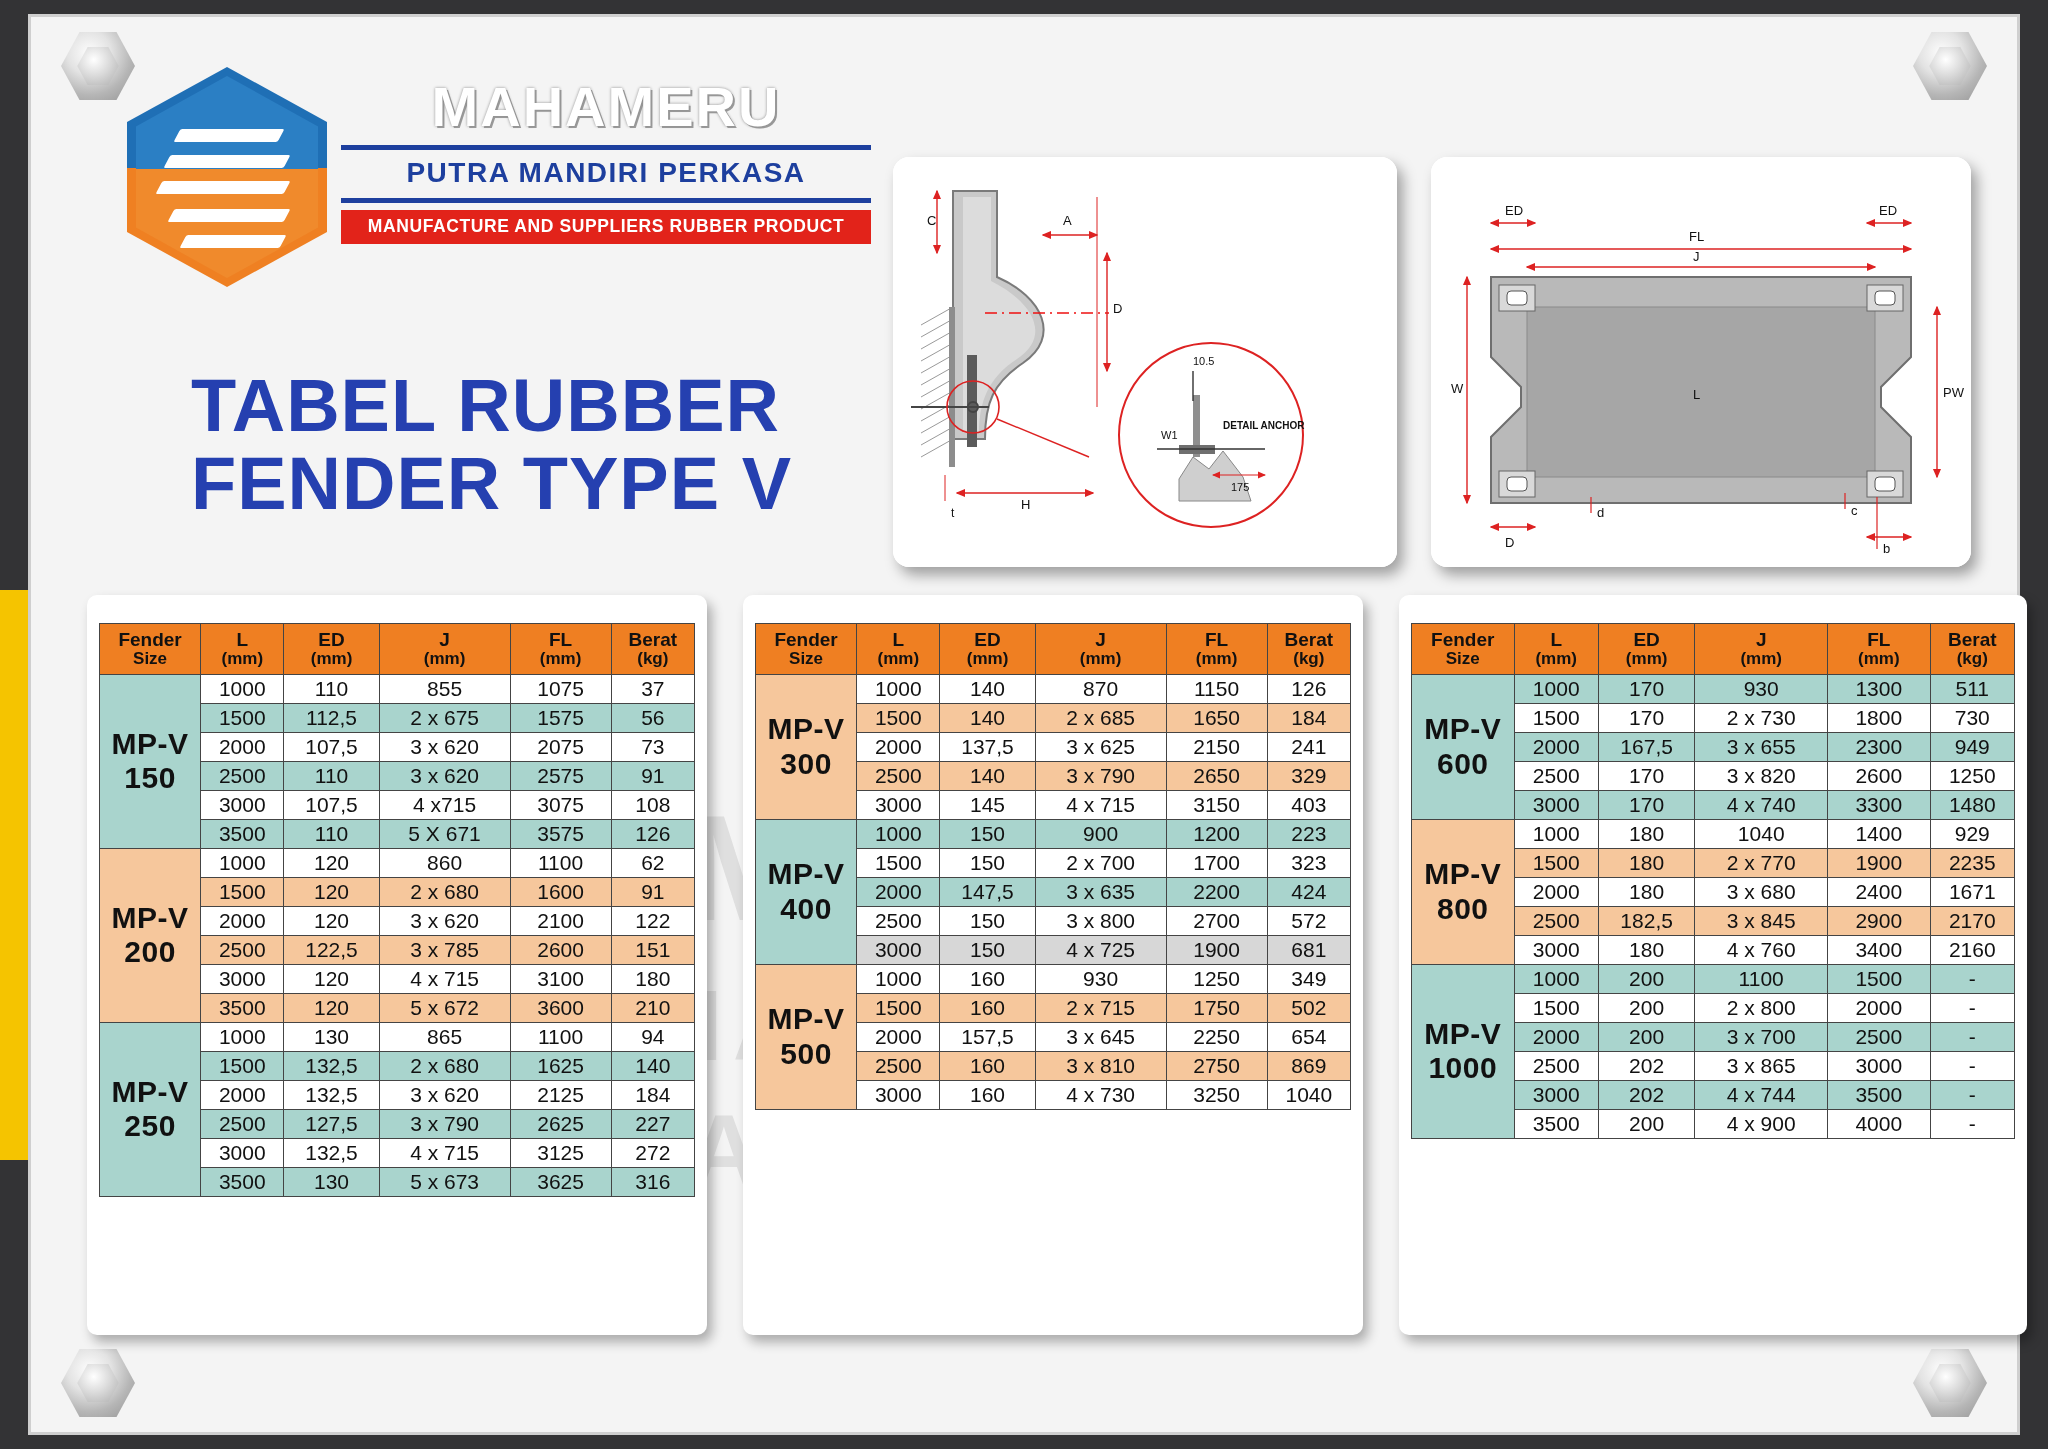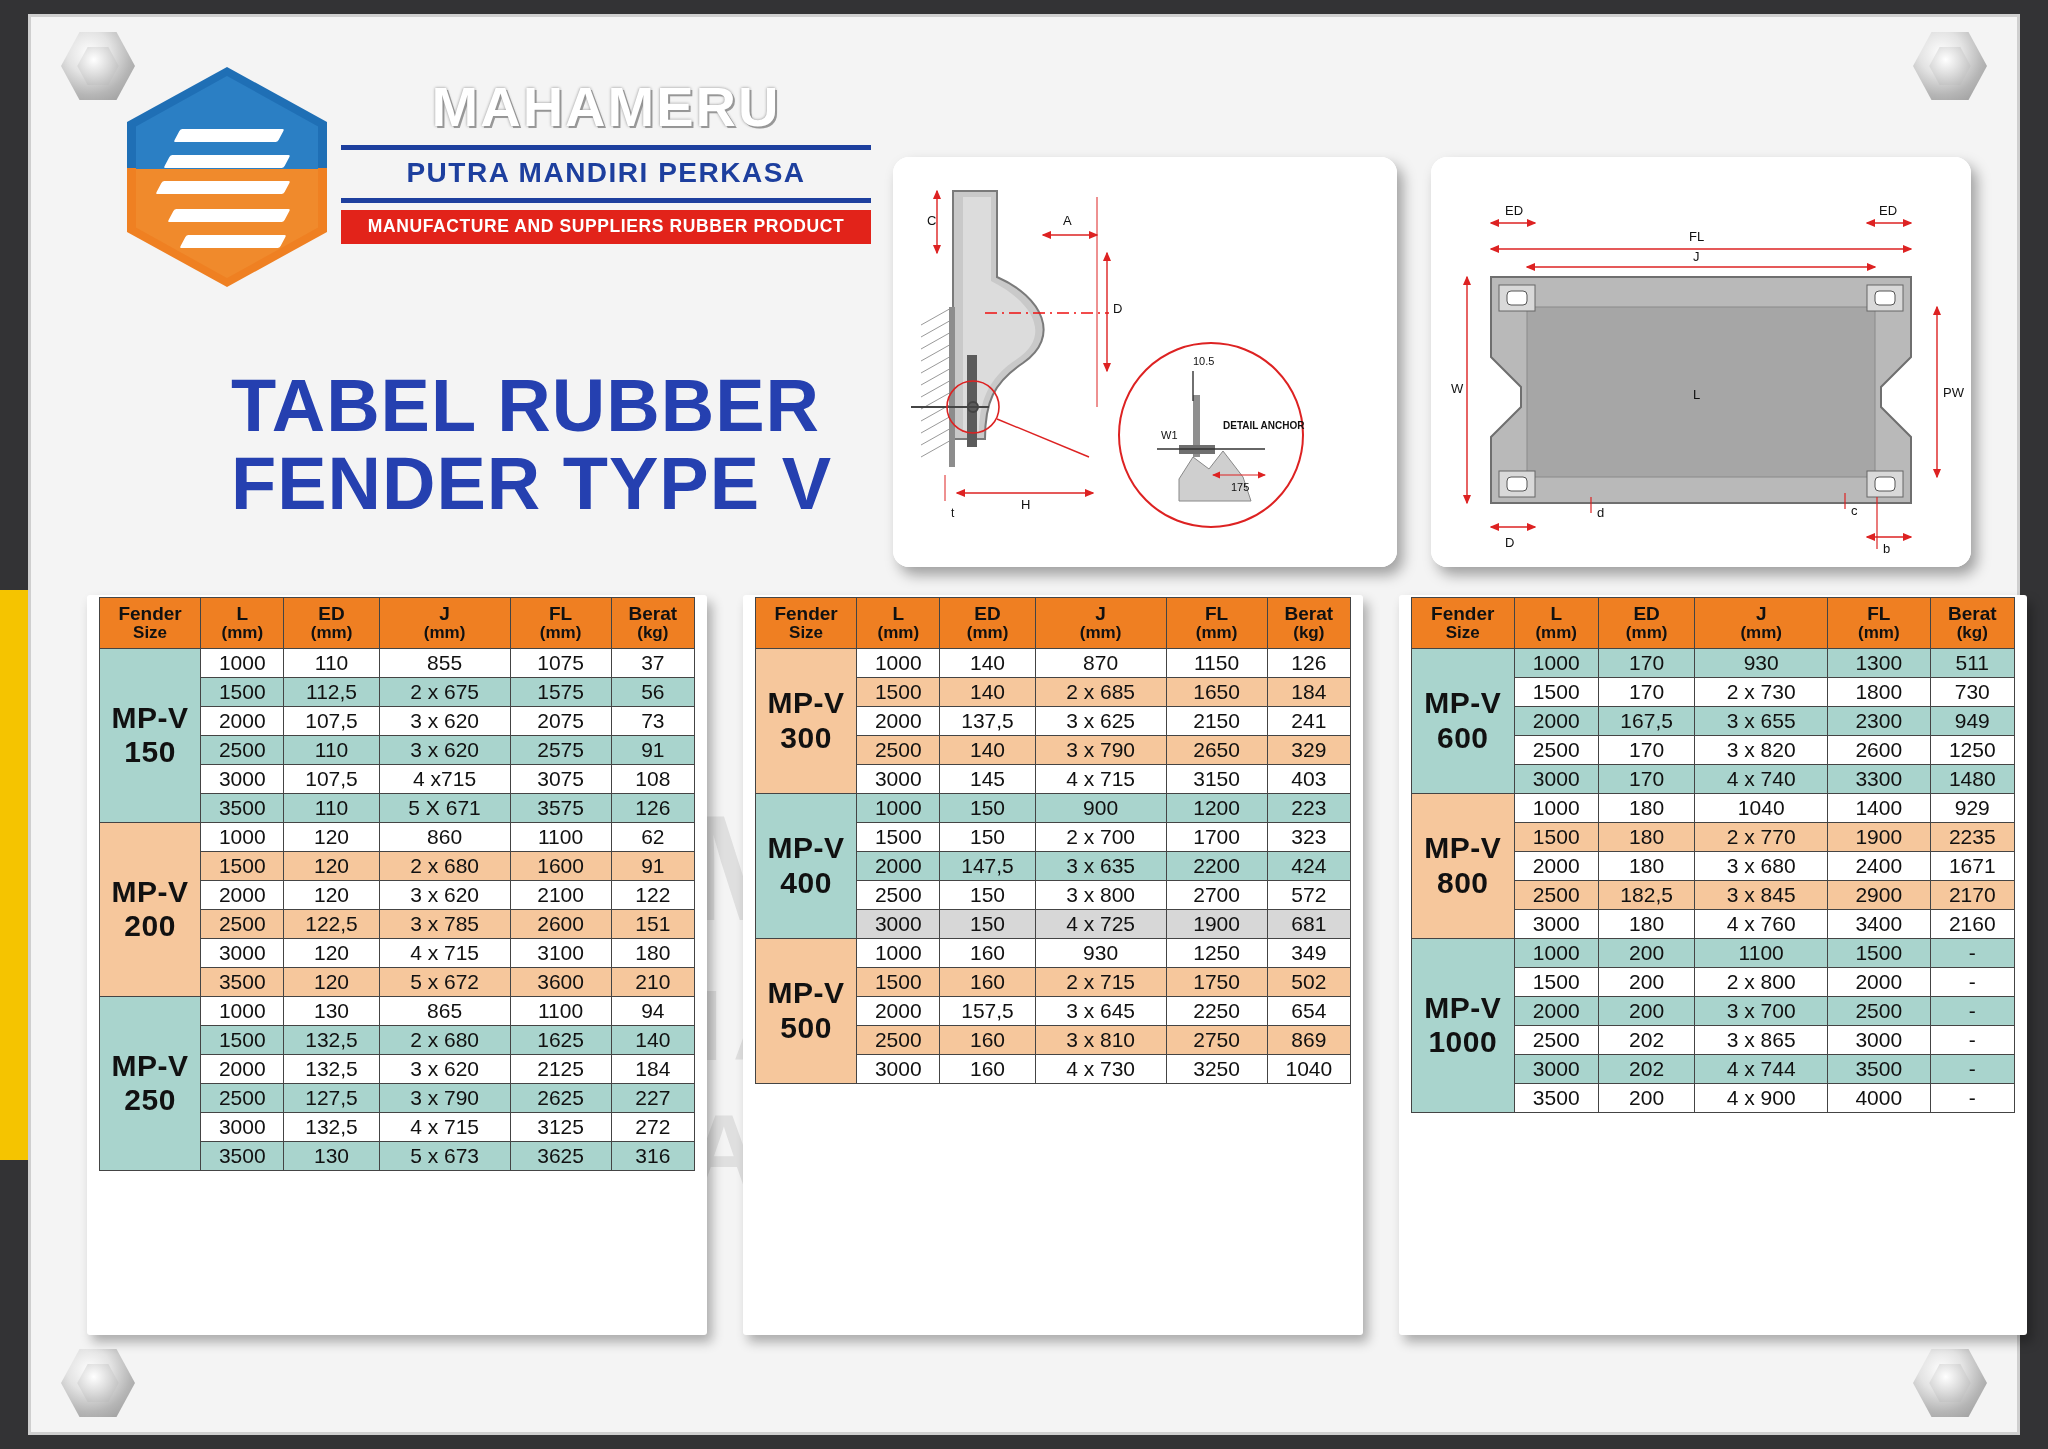--- a/index.html
+++ b/index.html
@@ -85,39 +85,38 @@
   }
   #brand-tag {
     margin-top:7px; background:#e2231a; color:#fff; font-size:17.5px; font-weight:bold;
     text-align:center; padding:6px 0 7px; letter-spacing:.6px;
   }
 
   #title {
     position:absolute; left:160px; top:350px; width:720px;
     color:#2540b0; font-size:74px; font-weight:bold; line-height:1.05;
     letter-spacing:1px;
-    margin-left:40px;
   }
   #title .l2 { display:block; }
 
   
   .diagram-card {
     position:absolute; top:140px; background:#ffffff; border-radius:16px;
     box-shadow: 6px 8px 14px rgba(0,0,0,.35);
     overflow:hidden;
   }
   #diagram-section { position:absolute; left:862px; width:504px; height:410px; }
   #diagram-plan    { position:absolute; left:1400px; width:540px; height:410px; }
 
   
   #tables { position:absolute; left:0; top:578px; right:0; bottom:30px; }
   .table-card {
-    position:absolute; top:0; background:#ffffff; border-radius:3px;
+    position:absolute; top:0; background:#ffffff; border-radius:10px;
     box-shadow: 5px 7px 12px rgba(0,0,0,.3);
-    padding:2px 12px;
+    padding:28px 12px;
   }
   #card1 { left:56px;   width:620px; height:740px; }
   #card2 { left:712px;  width:620px; height:740px; }
   #card3 { left:1368px; width:628px; height:740px; }
 
   table { border-collapse:collapse; width:100%; font-size:21px; color:#111; }
   th, td { border:1px solid #444; text-align:center; padding:2px 4px; }
   thead th {
     background:#ef7f22; color:#111; font-weight:bold; font-size:19px; line-height:1.05;
     padding:6px 2px;

